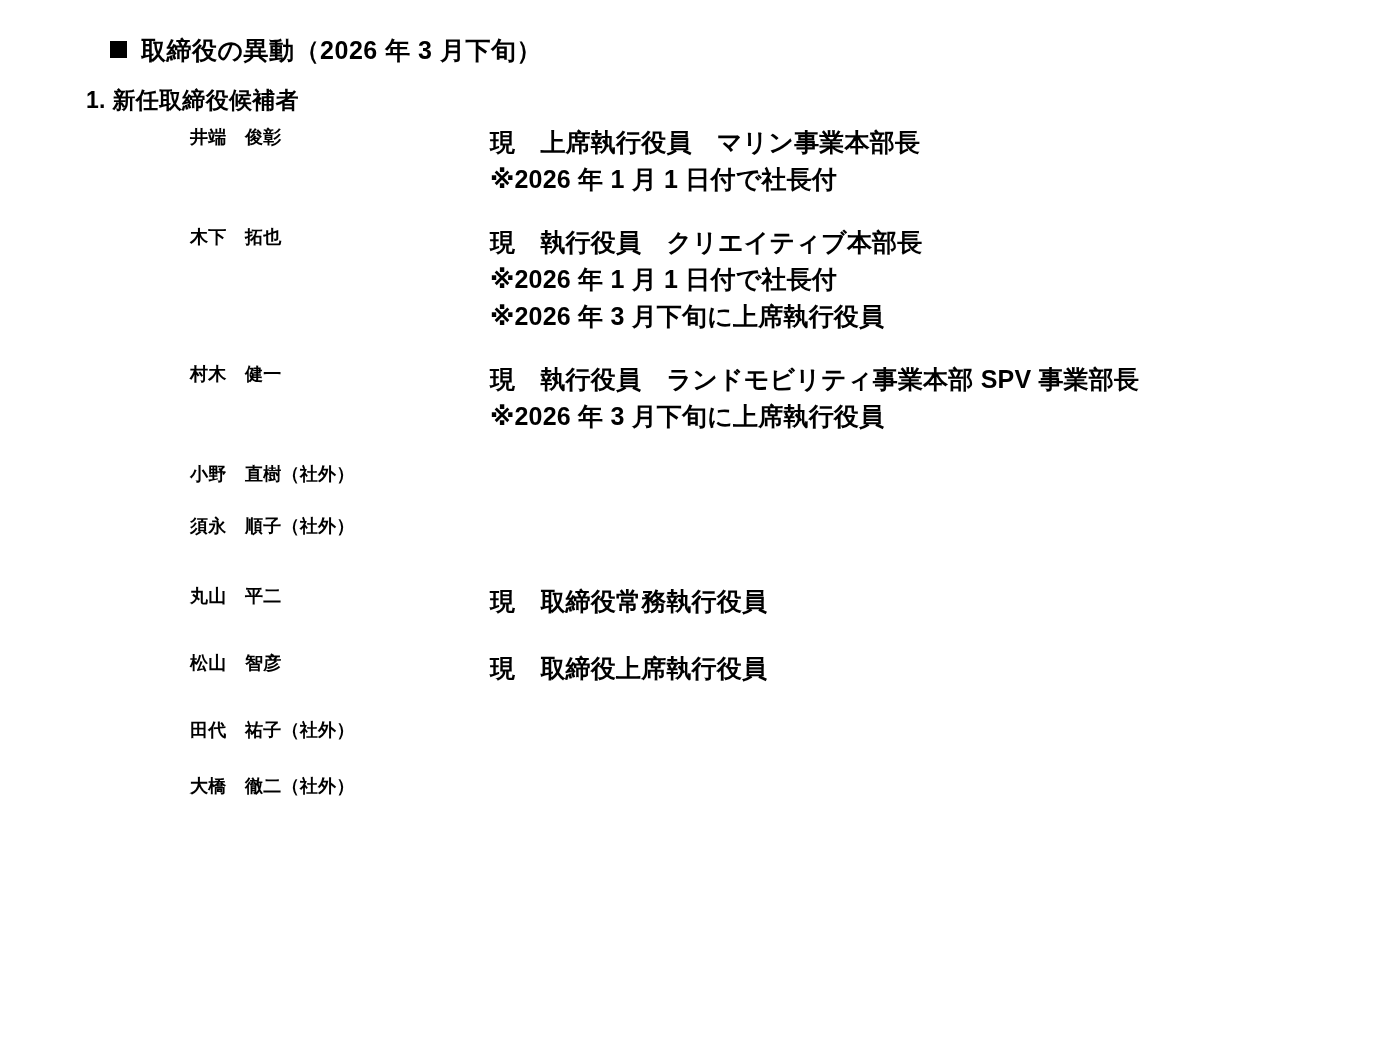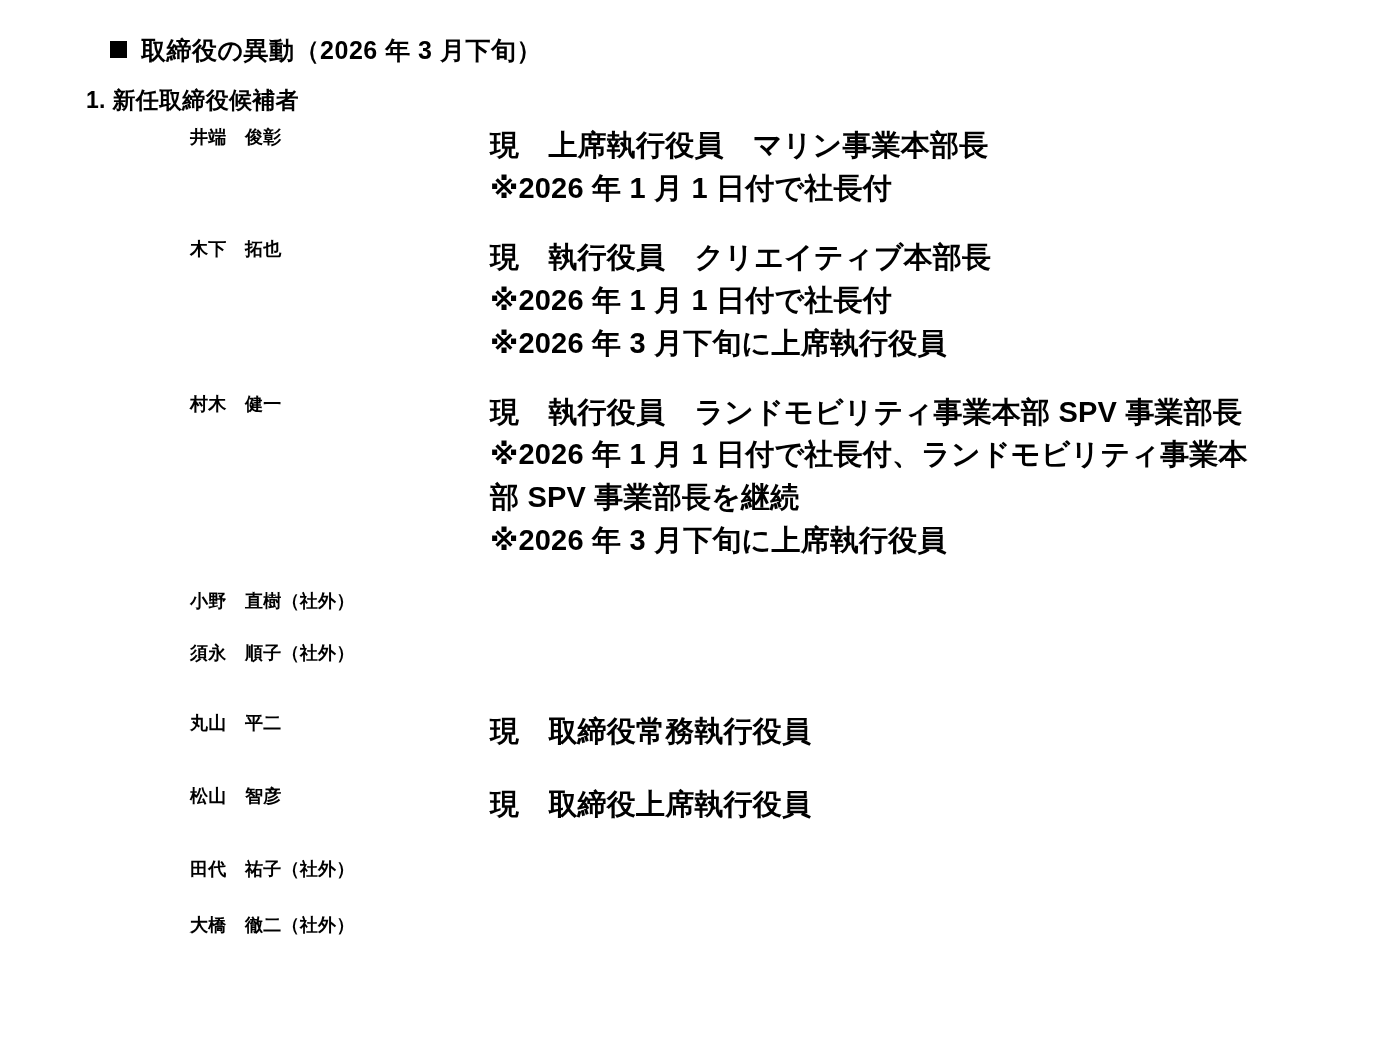--- a/index.html
+++ b/index.html
@@ -75,21 +75,21 @@
     margin-left: 130px;
     font-size: 18px;
     font-weight: 700;
     letter-spacing: 0.3px;
     white-space: nowrap;
     line-height: 1.45;
   }
   .entry-detail {
     flex: 1 1 auto;
     max-width: 760px;
-    font-size: 29px;
+    font-size: 25px;
     font-weight: 700;
     letter-spacing: 0.2px;
     line-height: 1.48;
   }
   .detail-line {
     white-space: normal;
   }
   .detail-line.nowrap {
     white-space: nowrap;
   }
@@ -130,21 +130,20 @@
           <div class="detail-line nowrap">現　執行役員　クリエイティブ本部長</div>
           <div class="detail-line nowrap">※2026 年 1 月 1 日付で社長付</div>
           <div class="detail-line nowrap">※2026 年 3 月下旬に上席執行役員</div>
         </div>
       </div>
 
       <div class="entry">
         <div class="entry-name">村木　健一</div>
         <div class="entry-detail">
           <div class="detail-line nowrap">現　執行役員　ランドモビリティ事業本部 SPV 事業部長</div>
-          <div class="detail-line">※2026 年 1 月 1 日付で社長付、ランドモビリティ事業本部 SPV 事業部長を継続</div>
           <div class="detail-line nowrap">※2026 年 3 月下旬に上席執行役員</div>
         </div>
       </div>
 
       <div class="entry">
         <div class="entry-name">小野　直樹（社外）</div>
         <div class="entry-detail"></div>
       </div>
 
       <div class="entry">

